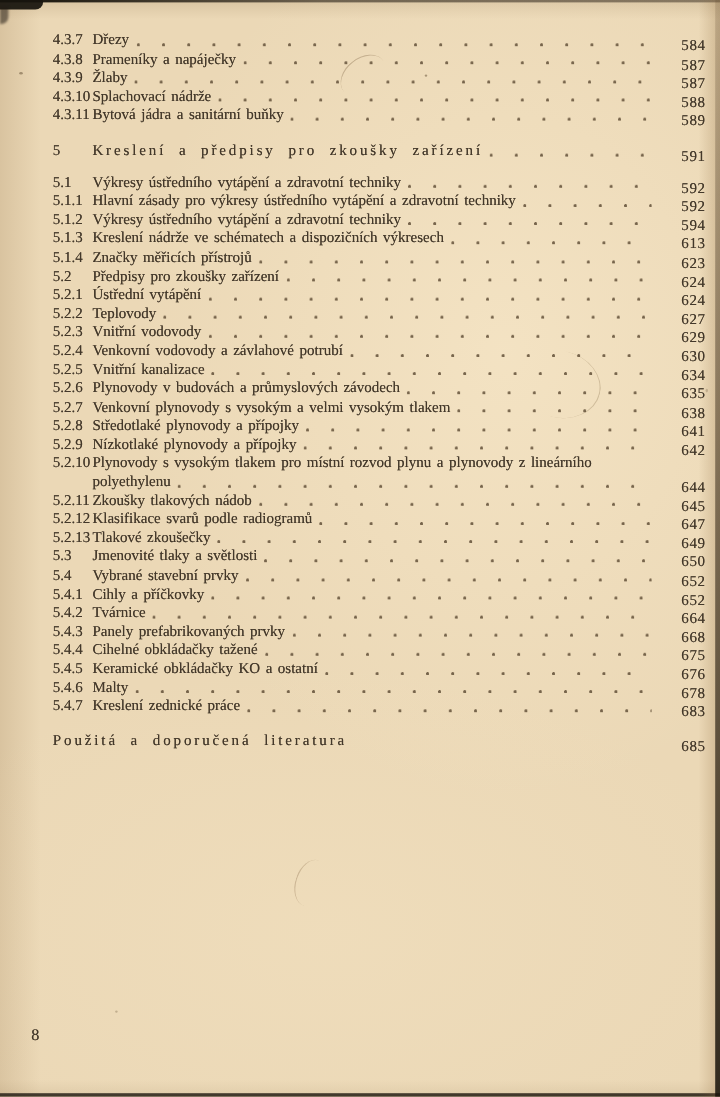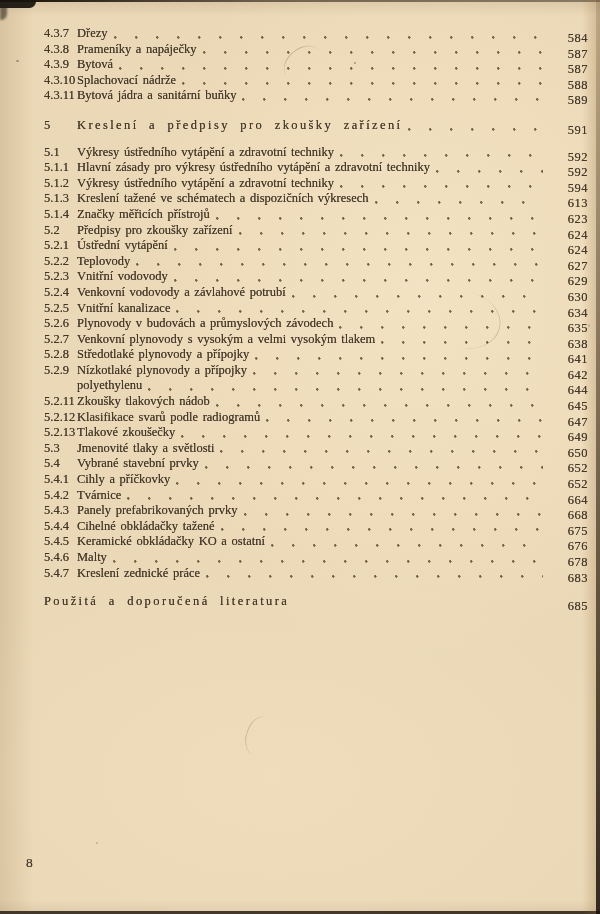--- a/index.html
+++ b/index.html
@@ -91,21 +91,21 @@
       <span class="pg">584</span>
     </div>
     <div class="row">
       <span class="num">4.3.8</span>
       <span class="title">Prameníky a napáječky</span>
       <span class="leader"></span>
       <span class="pg">587</span>
     </div>
     <div class="row">
       <span class="num">4.3.9</span>
-      <span class="title">Bytová</span>
+      <span class="title">Žlaby</span>
       <span class="leader"></span>
       <span class="pg">587</span>
     </div>
     <div class="row">
       <span class="num">4.3.10</span>
       <span class="title">Splachovací nádrže</span>
       <span class="leader"></span>
       <span class="pg">588</span>
     </div>
     <div class="row">
@@ -133,21 +133,21 @@
       <span class="pg">592</span>
     </div>
     <div class="row">
       <span class="num">5.1.2</span>
       <span class="title">Výkresy ústředního vytápění a zdravotní techniky</span>
       <span class="leader"></span>
       <span class="pg">594</span>
     </div>
     <div class="row">
       <span class="num">5.1.3</span>
-      <span class="title">Kreslení tažené ve schématech a dispozičních výkresech</span>
+      <span class="title">Kreslení nádrže ve schématech a dispozičních výkresech</span>
       <span class="leader"></span>
       <span class="pg">613</span>
     </div>
     <div class="row">
       <span class="num">5.1.4</span>
       <span class="title">Značky měřicích přístrojů</span>
       <span class="leader"></span>
       <span class="pg">623</span>
     </div>
     <div class="row">
@@ -202,20 +202,26 @@
       <span class="num">5.2.8</span>
       <span class="title">Středotlaké plynovody a přípojky</span>
       <span class="leader"></span>
       <span class="pg">641</span>
     </div>
     <div class="row">
       <span class="num">5.2.9</span>
       <span class="title">Nízkotlaké plynovody a přípojky</span>
       <span class="leader"></span>
       <span class="pg">642</span>
+    </div>
+    <div class="row">
+      <span class="num">5.2.10</span>
+      <span class="title">Plynovody s vysokým tlakem pro místní rozvod plynu a plynovody z lineárního</span>
+      <span class="leader nodots"></span>
+      <span class="pg"></span>
     </div>
     <div class="row">
       <span class="cont-indent"></span>
       <span class="title">polyethylenu</span>
       <span class="leader"></span>
       <span class="pg">644</span>
     </div>
     <div class="row">
       <span class="num">5.2.11</span>
       <span class="title">Zkoušky tlakových nádob</span>

